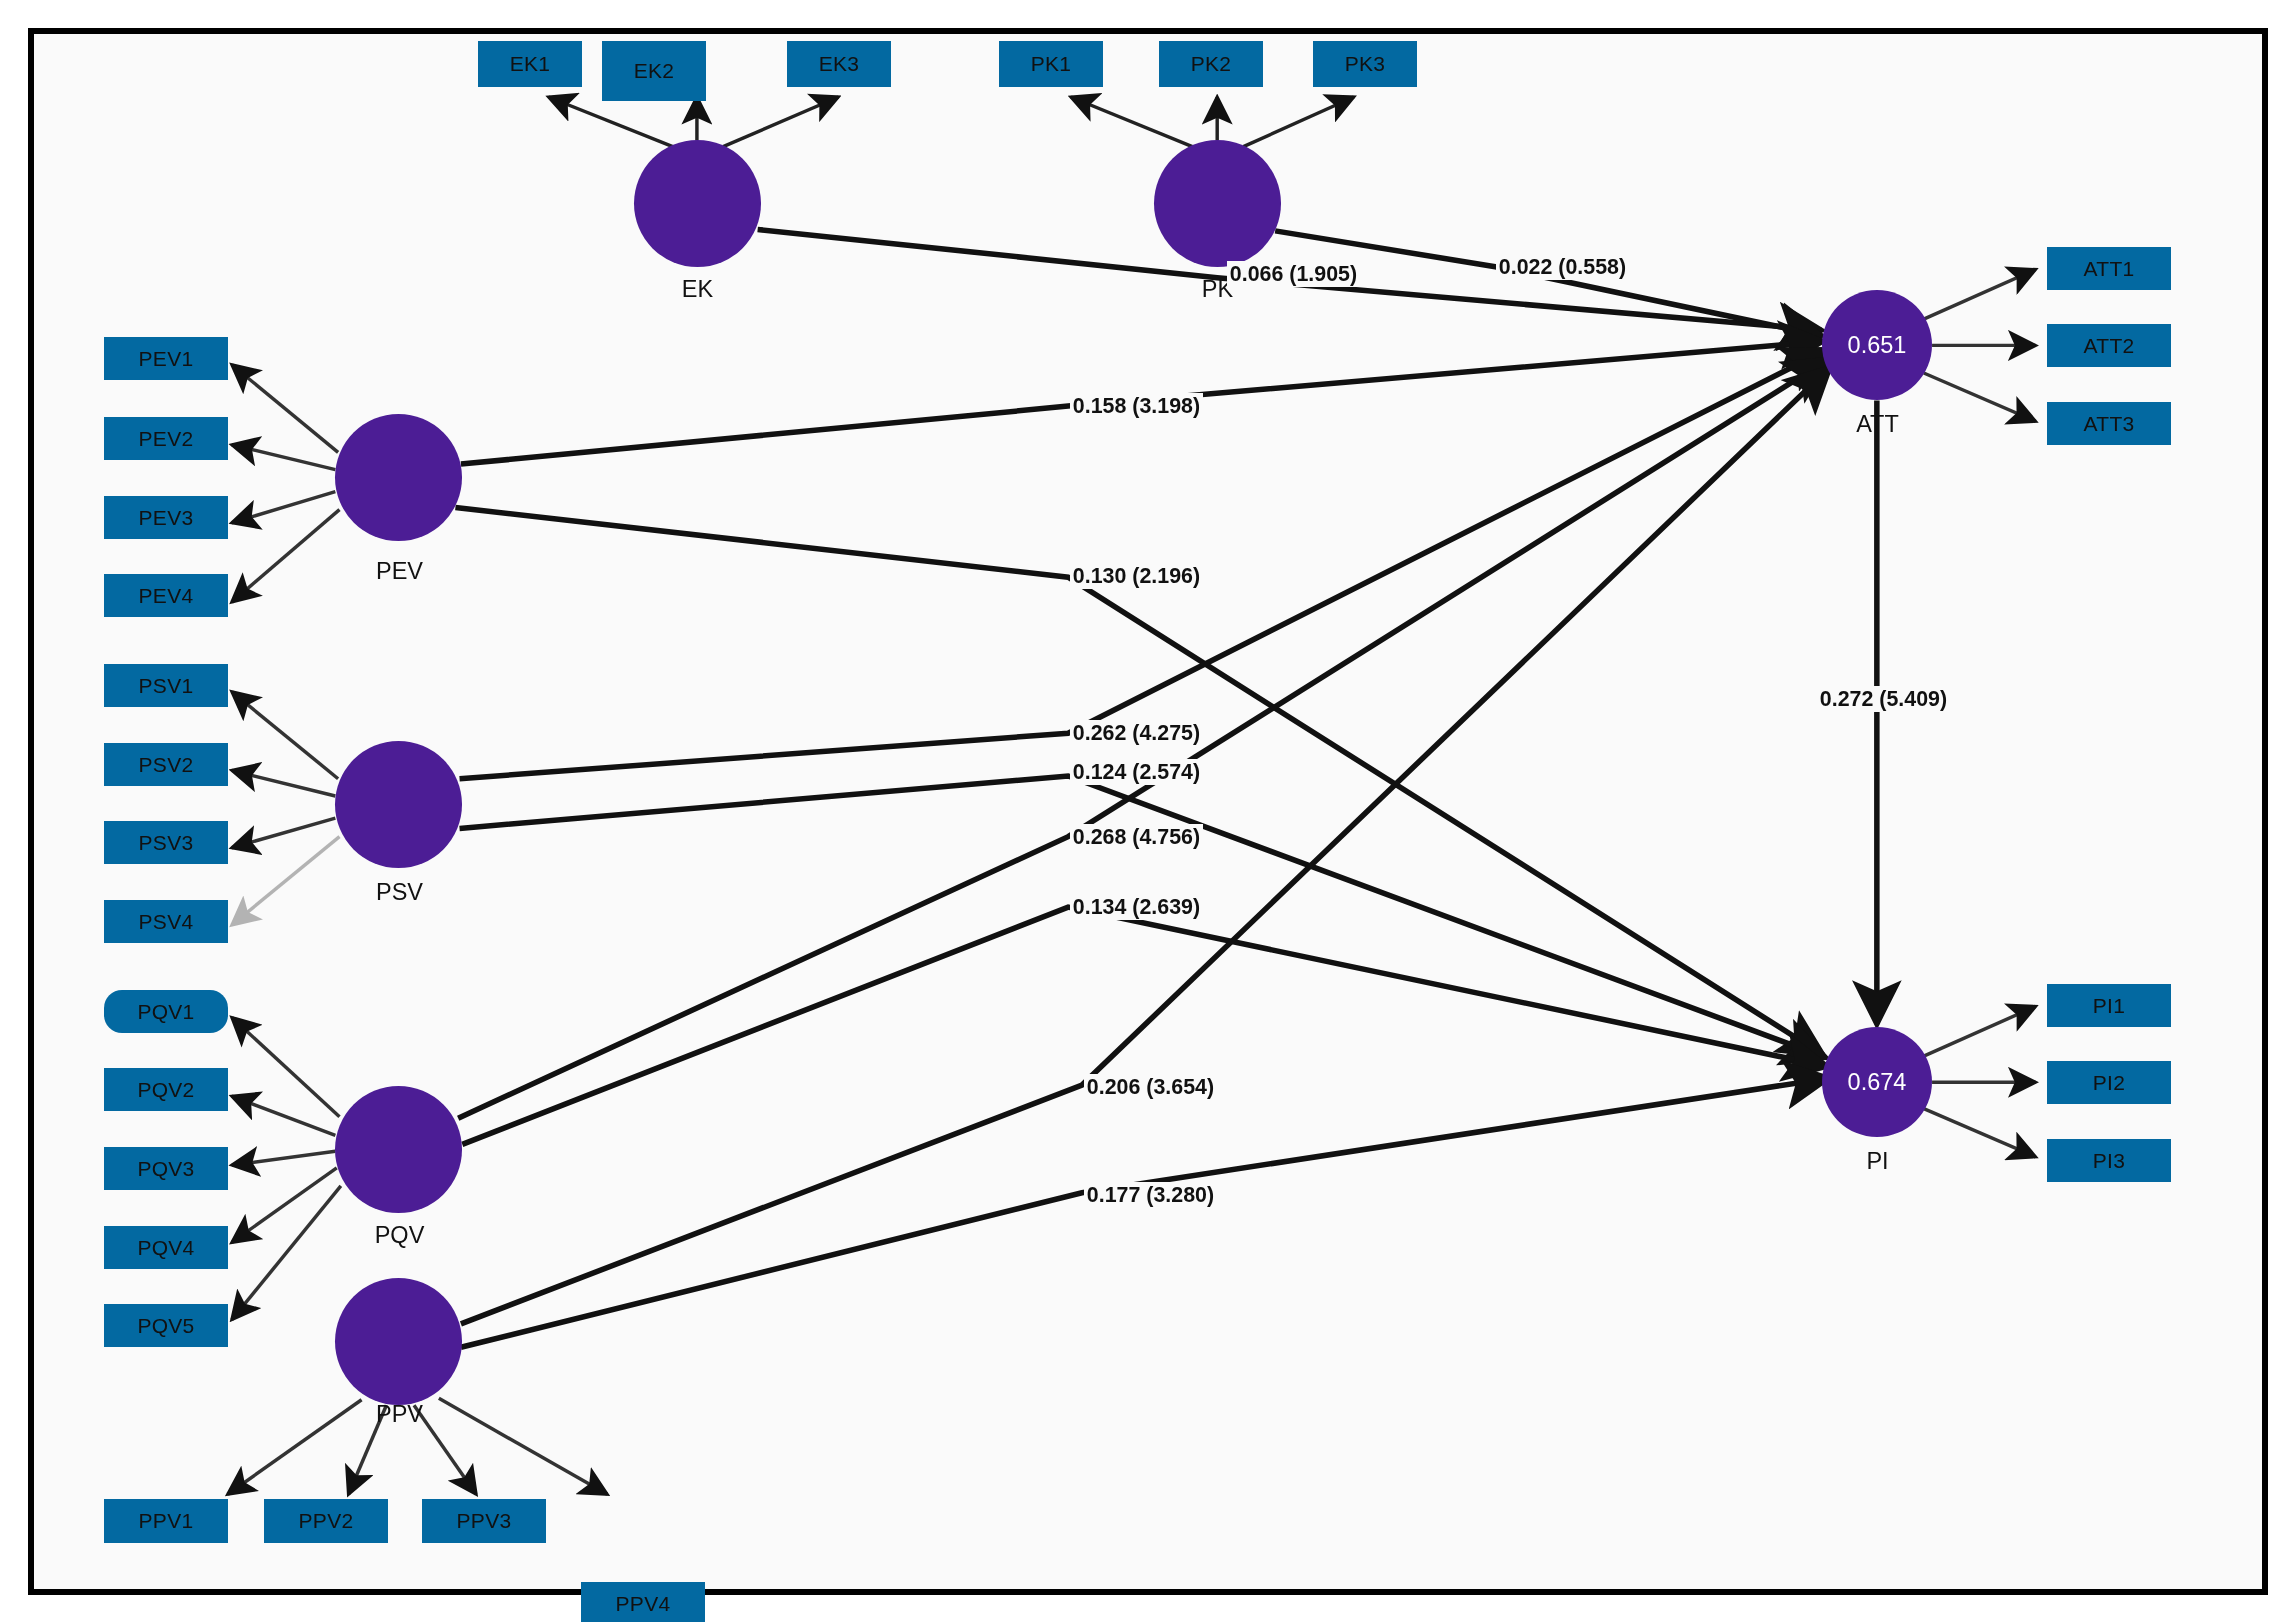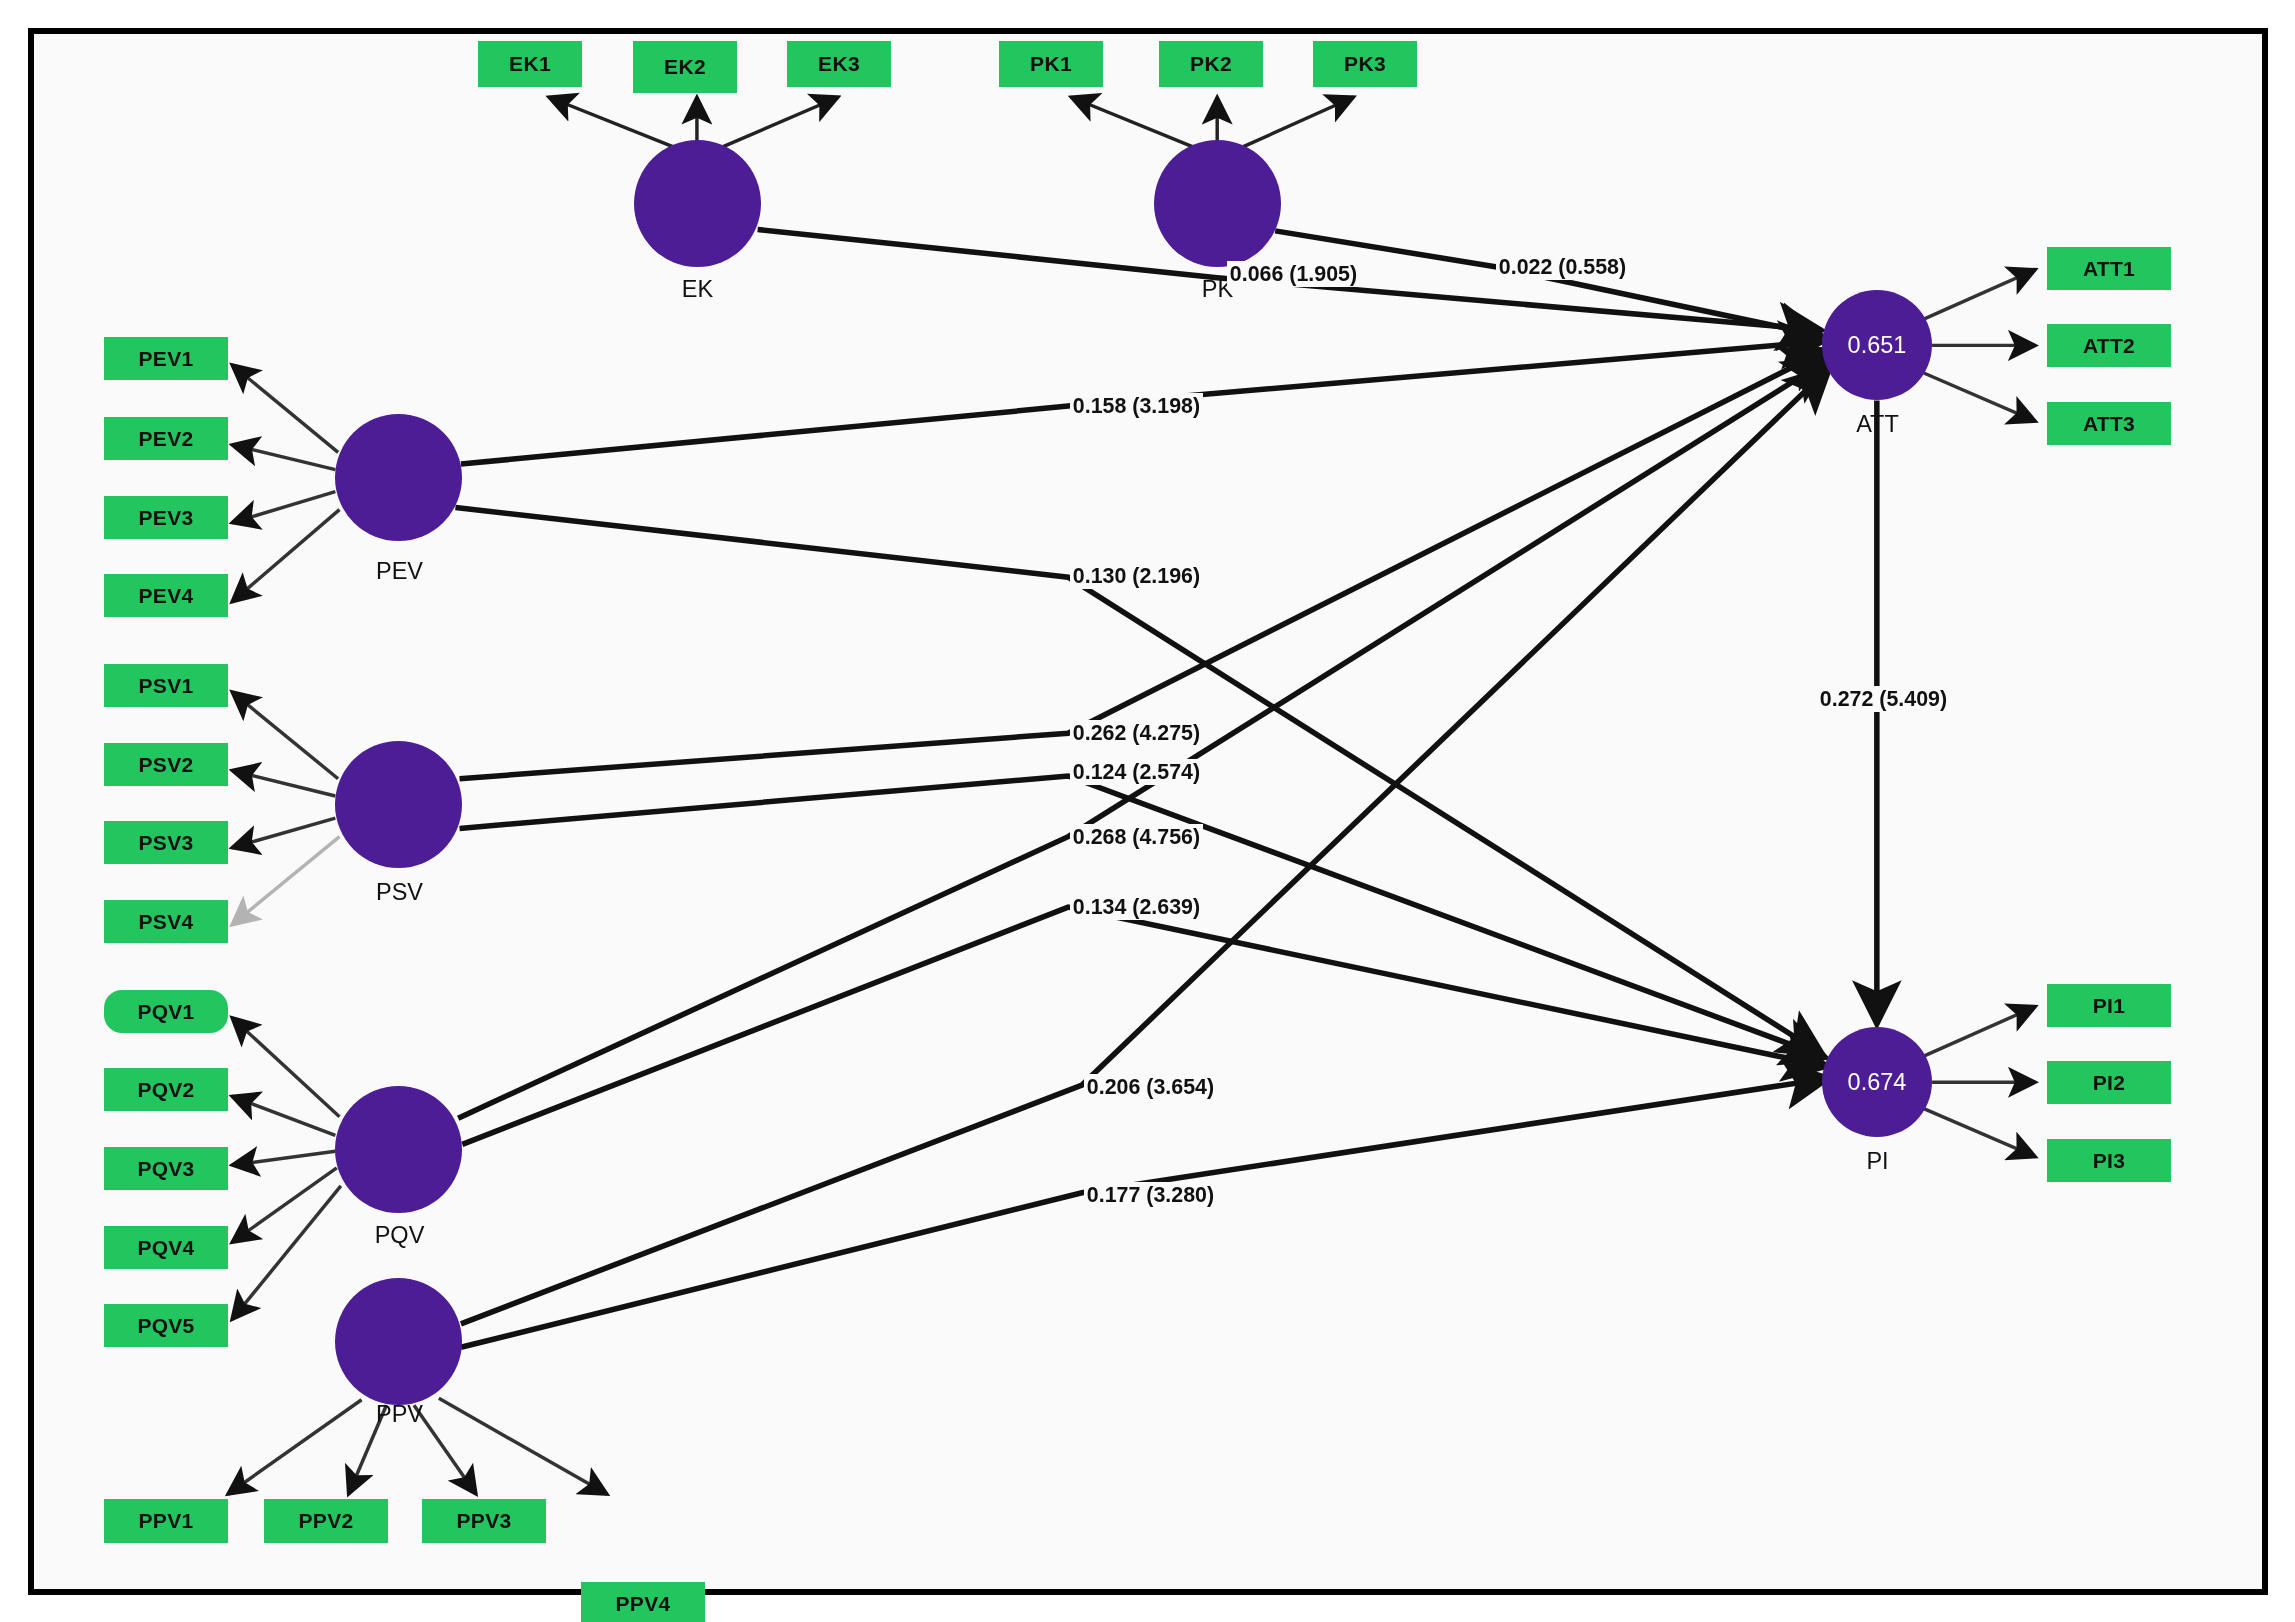--- a/index.html
+++ b/index.html
@@ -5,22 +5,22 @@
   html,body{margin:0;padding:0;background:#ffffff;}
   body{font-family:"Liberation Sans", sans-serif;}
   #stage{position:relative;width:2295px;height:1623px;background:#ffffff;overflow:hidden;}
   #frame{position:absolute;left:28px;top:28px;width:2240px;height:1567px;
          border:6.2px solid #000;background:#fafafa;box-sizing:border-box;}
   #canvas{position:absolute;left:0;top:0;width:2295px;height:1623px;}
   .node{position:absolute;border-radius:50%;background:#4c1d95;
         display:flex;align-items:center;justify-content:center;
         color:#ffffff;font-size:23.5px;font-weight:400;}
   .nodelbl{position:absolute;font-size:23.5px;color:#111;text-align:center;white-space:nowrap;}
-  .box{position:absolute;background:#22c55e;display:flex;align-items:center;
-       justify-content:center;color:#111;font-size:21px;font-weight:700;
+  .box{position:absolute;background:#0369a1;display:flex;align-items:center;
+       justify-content:center;color:#111;font-size:21px;font-weight:400;
        letter-spacing:0.3px;}
   .plabel{position:absolute;font-size:21.4px;color:#111;white-space:nowrap;
           background:#fafafa;padding:0.7px 2.8px;font-weight:600;}
 </style>
 </head>
 <body>
 
 <div id="stage">
   <div id="frame"></div>
   <svg id="canvas" viewBox="0 0 3326 2351" xmlns="http://www.w3.org/2000/svg">
@@ -128,21 +128,21 @@
       <span>0.651</span>
     </div>
   <div class="nodelbl" style="left:1836px;top:411px;width:83px;">ATT</div>
 
   <div class="node" style="left:1822px;top:1027px;width:110px;height:110px;">
       <span>0.674</span>
     </div>
   <div class="nodelbl" style="left:1836px;top:1148px;width:83px;">PI</div>
 
   <div class="box" style="left:478px;top:41px;width:104px;height:46px;">EK1</div>
-  <div class="box" style="left:633px;top:41px;width:104px;height:52px;">EK2</div>
+  <div class="box" style="left:602px;top:41px;width:104px;height:60px;">EK2</div>
   <div class="box" style="left:787px;top:41px;width:104px;height:46px;">EK3</div>
 
   <div class="box" style="left:999px;top:41px;width:104px;height:46px;">PK1</div>
   <div class="box" style="left:1159px;top:41px;width:104px;height:46px;">PK2</div>
   <div class="box" style="left:1313px;top:41px;width:104px;height:46px;">PK3</div>
 
   <div class="box" style="left:104px;top:337px;width:124px;height:43px;">PEV1</div>
   <div class="box" style="left:104px;top:417px;width:124px;height:43px;">PEV2</div>
   <div class="box" style="left:104px;top:496px;width:124px;height:43px;">PEV3</div>
   <div class="box" style="left:104px;top:574px;width:124px;height:43px;">PEV4</div>

